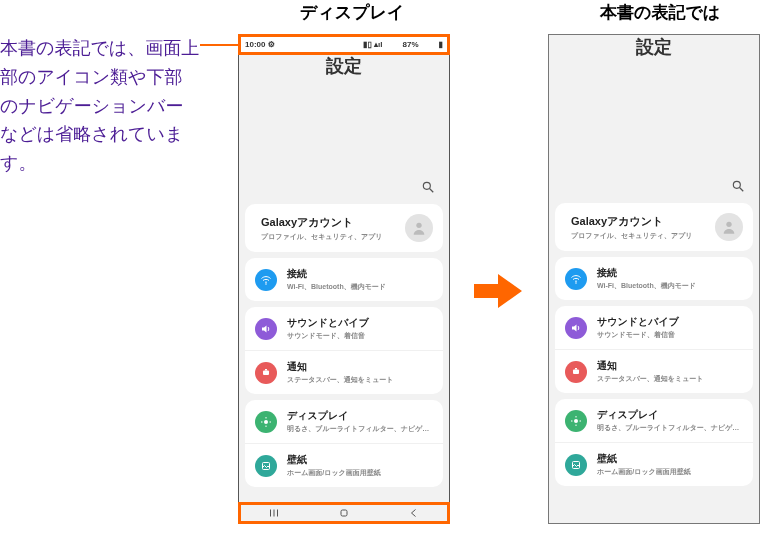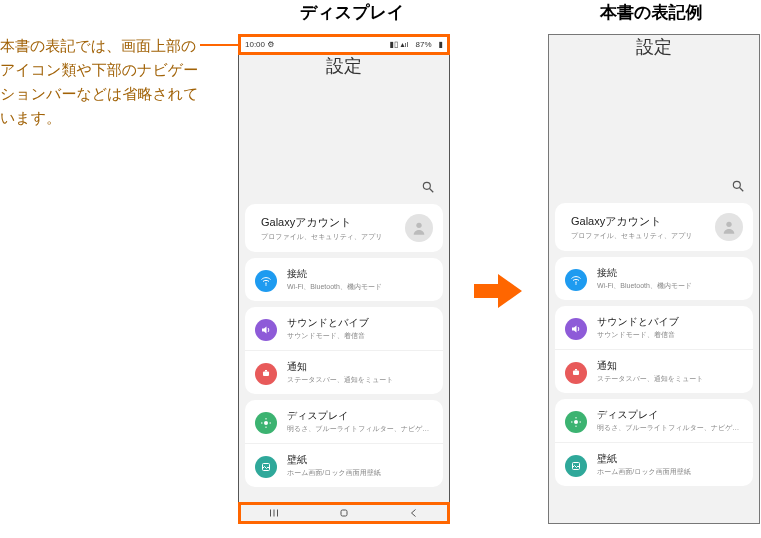--- a/index.html
+++ b/index.html
@@ -8,23 +8,23 @@
       background: #fff;
       width: 761px;
       height: 538px;
       position: relative;
     }
     .caption-text {
       position: absolute;
       left: 0;
       top: 34px;
       width: 200px;
-      font-size: 15px;
+      font-size: 18px;
       line-height: 1.6;
-      color: #a16207;
+      color: #4c1d95;
     }
     .callout-line {
       position: absolute;
       border-top: 2px solid #f60;
       top: 44px;
       left: 200px;
       width: 40px;
     }
     .header-label {
       position: absolute;
@@ -35,34 +35,35 @@
     }
     .header-left { left: 300px; }
     .header-right { left: 600px; }
     .phone {
       position: absolute;
       top: 34px;
       width: 212px;
       height: 490px;
       background: #f2f2f2;
       border: 1px solid #555;
+      font-weight: bold;
     }
     .phone-left { left: 238px; }
     .phone-right { left: 548px; border: 1px solid #777; }
     .statusbar {
       height: 19px;
       background: #fff;
       display: flex;
       justify-content: space-between;
       align-items: center;
       padding: 0 6px;
       font-size: 8px;
       color: #333;
     }
-    .statusbar .right { display: flex; gap: 7px; align-items: center; }
+    .statusbar .right { display: flex; gap: 20px; align-items: center; }
     .highlight-top, .highlight-bottom {
       position: absolute;
       left: -1px;
       right: -1px;
       border: 3px solid #f60;
       pointer-events: none;
     }
     .highlight-top { top: -1px; height: 21px; }
     .highlight-bottom { bottom: -1px; height: 22px; }
     .title-zone {
@@ -97,21 +98,21 @@
     .account-title { font-size: 11px; color: #222; }
     .account-sub { font-size: 7px; color: #888; margin-top: 2px; }
     .avatar {
       width: 28px; height: 28px; border-radius: 50%;
       background: #e3e3e3;
       display: flex; align-items: center; justify-content: center;
     }
     .avatar svg { width: 16px; height: 16px; }
     .item-row {
       display: flex;
-      align-items: flex-end;
+      align-items: center;
       padding: 9px 10px;
       border-bottom: 1px solid #f0f0f0;
     }
     .item-row:last-child { border-bottom: none; }
     .circ-icon {
       width: 22px; height: 22px; border-radius: 50%;
       display: flex; align-items: center; justify-content: center;
       margin-right: 10px;
       flex-shrink: 0;
     }
@@ -141,21 +142,21 @@
       top: 272px;
     }
   </style>
 </head>
 <body>
 
 <div class="caption-text">本書の表記では、画面上部のアイコン類や下部のナビゲーションバーなどは省略されています。</div>
 <div class="callout-line"></div>
 
 <div class="header-label header-left">ディスプレイ</div>
-<div class="header-label header-right">本書の表記例</div>
+<div class="header-label header-right">本書の表記では</div>
 
 <div class="phone phone-left">
   <div class="highlight-top"></div>
   <div class="statusbar">
     <span><span>10:00</span> <span>⚙</span></span>
     <span class="right">
       <span>▮▯ ▴ıl</span>
       <span>87%</span>
       <span>▮</span>
     </span>

